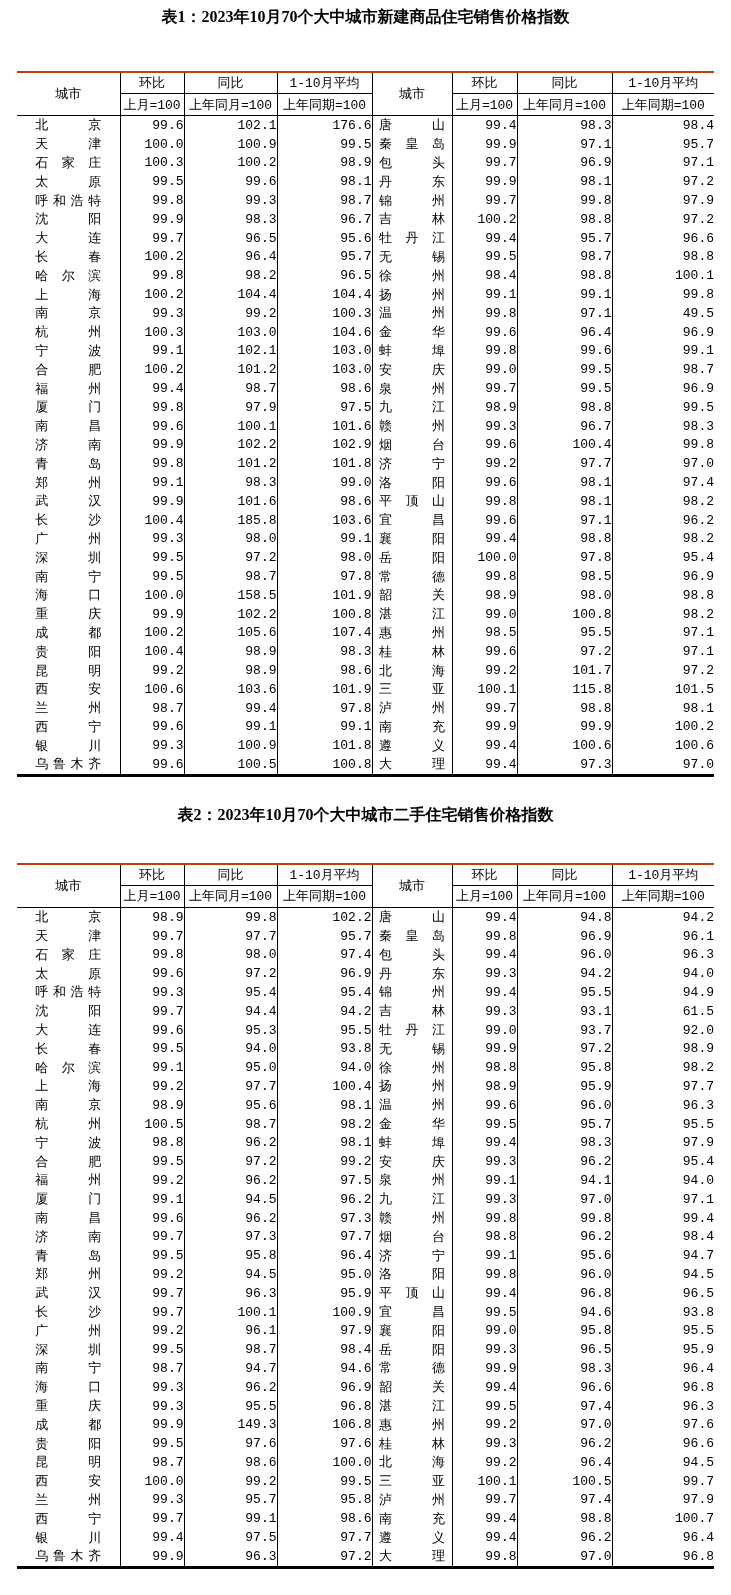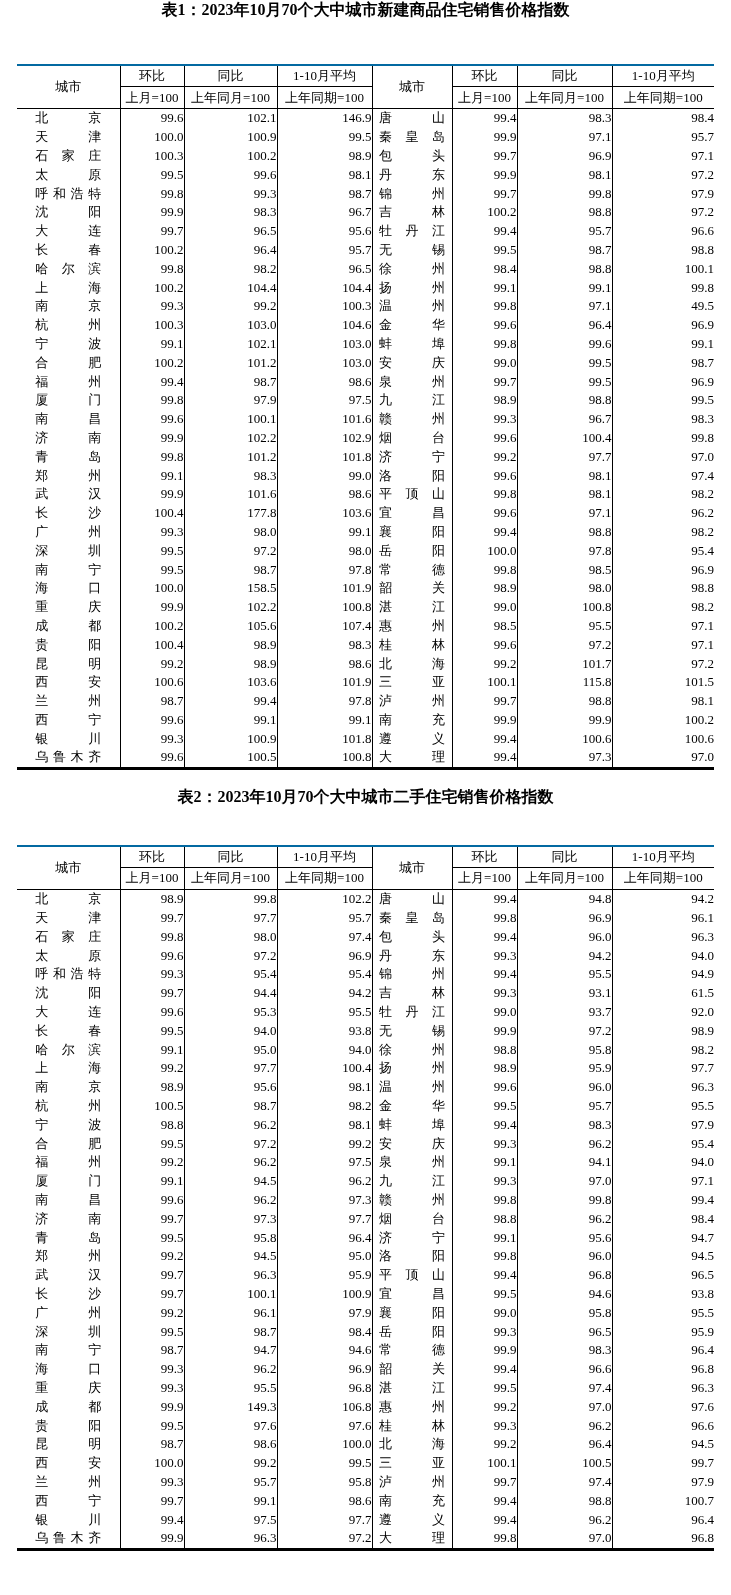--- a/index.html
+++ b/index.html
@@ -11,29 +11,30 @@
     font-family: "Liberation Serif", "DejaVu Serif", serif;
     overflow: hidden;
   }
   .tbl-title {
     margin: 0;
     text-align: center;
     font-size: 16px;
     font-weight: bold;
     line-height: 19px;
   }
-  .title-1 { margin-bottom: 45px; }
-  .title-2 { margin-top: 17px; margin-bottom: 39px; }
+  .title-1 { padding-top: 7px; margin-bottom: 45px; }
+  .title-2 { margin-top: 28px; margin-bottom: 39px; }
   table.idx {
     border-collapse: collapse;
     table-layout: fixed;
     width: 697px;
     margin-left: 17px;
-    border-top: 2px solid #0369a1;
+    border-top: 2px solid #c2410c;
     border-bottom: 3px solid #000;
+    font-family: Liberation Mono, monospace;
   }
   table.idx th, table.idx td {
     padding: 0;
     font-size: 13px;
     font-weight: normal;
     vertical-align: middle;
     white-space: nowrap;
     overflow: hidden;
   }
   table.idx thead tr.hrow1 th { height: 20px; }
@@ -89,21 +90,21 @@
         <th class="bl hsep">上年同期=100</th>
       </tr>
     </thead>
     <tbody>
         <tr>
           <td class="city">
             <div class="city-name">北京</div>
           </td>
           <td class="num bl">99.6</td>
           <td class="num bl">102.1</td>
-          <td class="num bl">146.9</td>
+          <td class="num bl">176.6</td>
           <td class="city bl">
             <div class="city-name">唐山</div>
           </td>
           <td class="num bl">99.4</td>
           <td class="num bl">98.3</td>
           <td class="num bl">98.4</td>
         </tr>
         <tr>
           <td class="city">
             <div class="city-name">天津</div>
@@ -382,21 +383,21 @@
           </td>
           <td class="num bl">99.8</td>
           <td class="num bl">98.1</td>
           <td class="num bl">98.2</td>
         </tr>
         <tr>
           <td class="city">
             <div class="city-name">长沙</div>
           </td>
           <td class="num bl">100.4</td>
-          <td class="num bl">177.8</td>
+          <td class="num bl">185.8</td>
           <td class="num bl">103.6</td>
           <td class="city bl">
             <div class="city-name">宜昌</div>
           </td>
           <td class="num bl">99.6</td>
           <td class="num bl">97.1</td>
           <td class="num bl">96.2</td>
         </tr>
         <tr>
           <td class="city">

